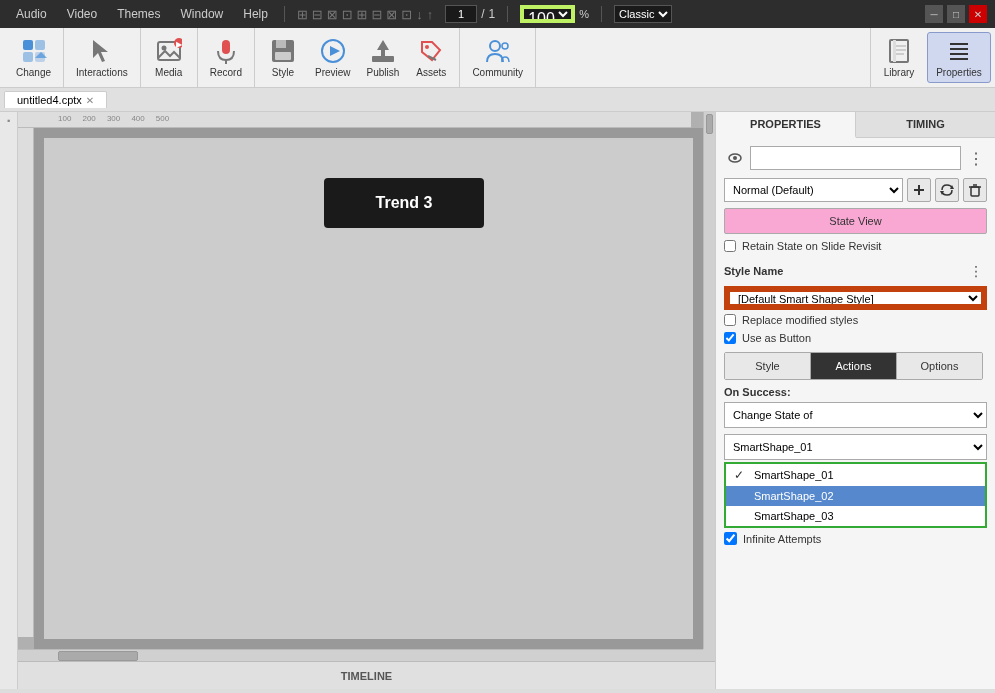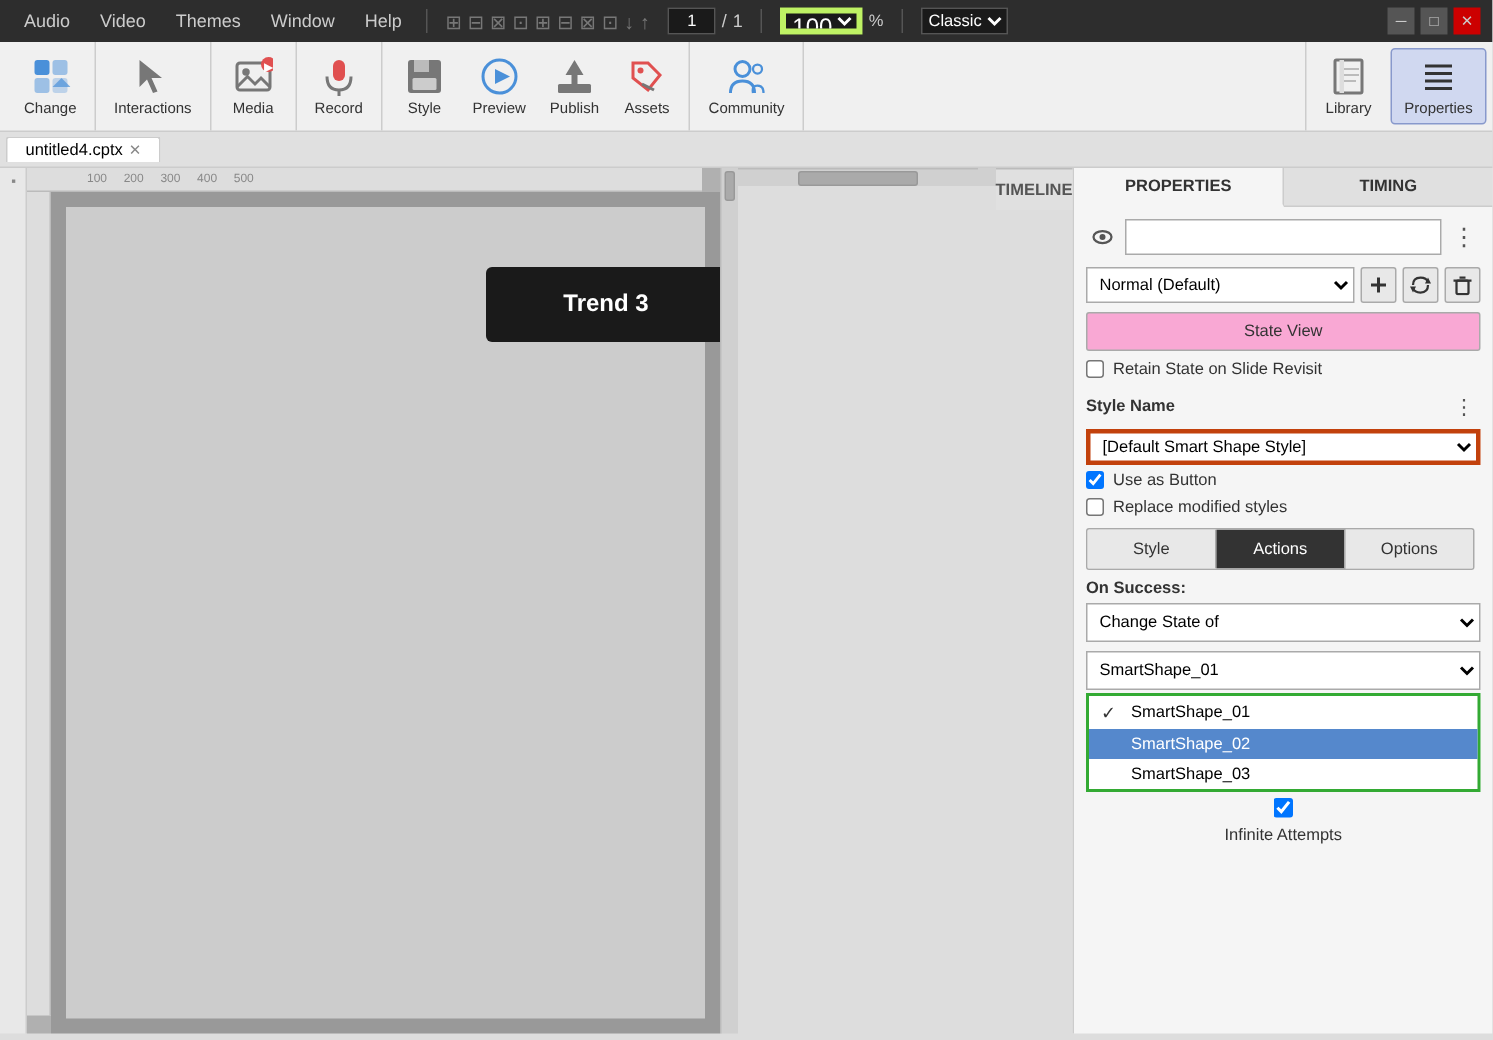--- a/index.html
+++ b/index.html
@@ -237,21 +237,21 @@
       font-size: 11px; color: #333;
     }
     .checkbox-row input[type=checkbox] { width: 12px; height: 12px; }
 
     
     .style-section-header {
       display: flex; align-items: center; justify-content: space-between;
       margin: 8px 0 4px 0;
     }
     .style-dropdown {
-      width: 100%; height: 24px; border: 3px solid #c2410c; font-size: 11px;
+      width: 100%; height: 24px; border: 6px solid #c2410c; font-size: 11px;
       background: #fff; padding: 0 4px; margin-bottom: 4px;
     }
 
     
     .action-tabs {
       display: flex; border: 1px solid #aaa; border-radius: 2px; margin: 8px 4px 6px 0;
       overflow: hidden;
     }
     .action-tab {
       flex: 1; height: 26px; border: none; background: #e8e8e8;
@@ -278,21 +278,21 @@
     .dropdown-item {
       padding: 4px 8px; font-size: 11px; cursor: pointer;
       display: flex; align-items: center; gap: 6px;
     }
     .dropdown-item.selected { background: #5588cc; color: #fff; }
     .check-mark { font-size: 12px; color: #333; width: 14px; }
     .dropdown-item.selected .check-mark { color: #fff; }
 
     
     .infinite-row {
-      display: flex; align-items: center; gap: 6px; font-size: 11px; color: #333; margin-top: 4px; flex-direction: column;
+      display: flex; align-items: center; gap: 6px; font-size: 11px; color: #333; margin-top: 4px;
     }
 
     
     svg { display: block; }
   </style>
 </head>
 <body>
 
 <div class="menu-bar">
   <span class="menu-item">Audio</span>
@@ -482,21 +482,21 @@
     <span style="font-size:10px; color:#888;">✕</span>
   </div>
 </div>
 
 <div class="main-layout">
 
   <div class="left-sidebar">
     <div style="font-size:9px; color:#888; writing-mode:vertical-rl; transform:rotate(180deg);">▪</div>
   </div>
 
-  <div style="flex:1; display:flex; flex-direction:row; position:relative;">
+  <div style="flex:1; display:flex; flex-direction:column; position:relative;">
     <div style="flex:1; display:flex;">
       <div class="canvas-area">
 
         <div style="position:absolute;top:0;left:0;right:12px;height:16px;background:#ddd;border-bottom:1px solid #bbb;">
           <div style="font-size:8px;color:#888;padding:2px 40px;">100&nbsp;&nbsp;&nbsp;&nbsp;&nbsp;200&nbsp;&nbsp;&nbsp;&nbsp;&nbsp;300&nbsp;&nbsp;&nbsp;&nbsp;&nbsp;400&nbsp;&nbsp;&nbsp;&nbsp;&nbsp;500</div>
         </div>
 
         <div style="position:absolute;top:16px;left:0;width:16px;bottom:12px;background:#ddd;border-right:1px solid #bbb;">
         </div>
 
@@ -583,26 +583,26 @@
 
       
       <div class="style-section-header">
         <span class="section-label" style="margin:0;">Style Name</span>
         <button class="more-btn" style="font-size:14px;">⋮</button>
       </div>
       <select class="style-dropdown">
         <option>[Default Smart Shape Style]</option>
       </select>
       <div class="checkbox-row">
+        <input type="checkbox" id="replace-modified" style="">
+        <label for="replace-modified">Replace modified styles</label>
+      </div>
+      <div class="checkbox-row">
         <input type="checkbox" id="use-as-button" checked="" style="">
         <label for="use-as-button">Use as Button</label>
-      </div>
-      <div class="checkbox-row">
-        <input type="checkbox" id="replace-modified" style="">
-        <label for="replace-modified">Replace modified styles</label>
       </div>
 
       
       <div class="action-tabs">
         <button class="action-tab">Style</button>
         <button class="action-tab active">Actions</button>
         <button class="action-tab">Options</button>
       </div>
 
       

